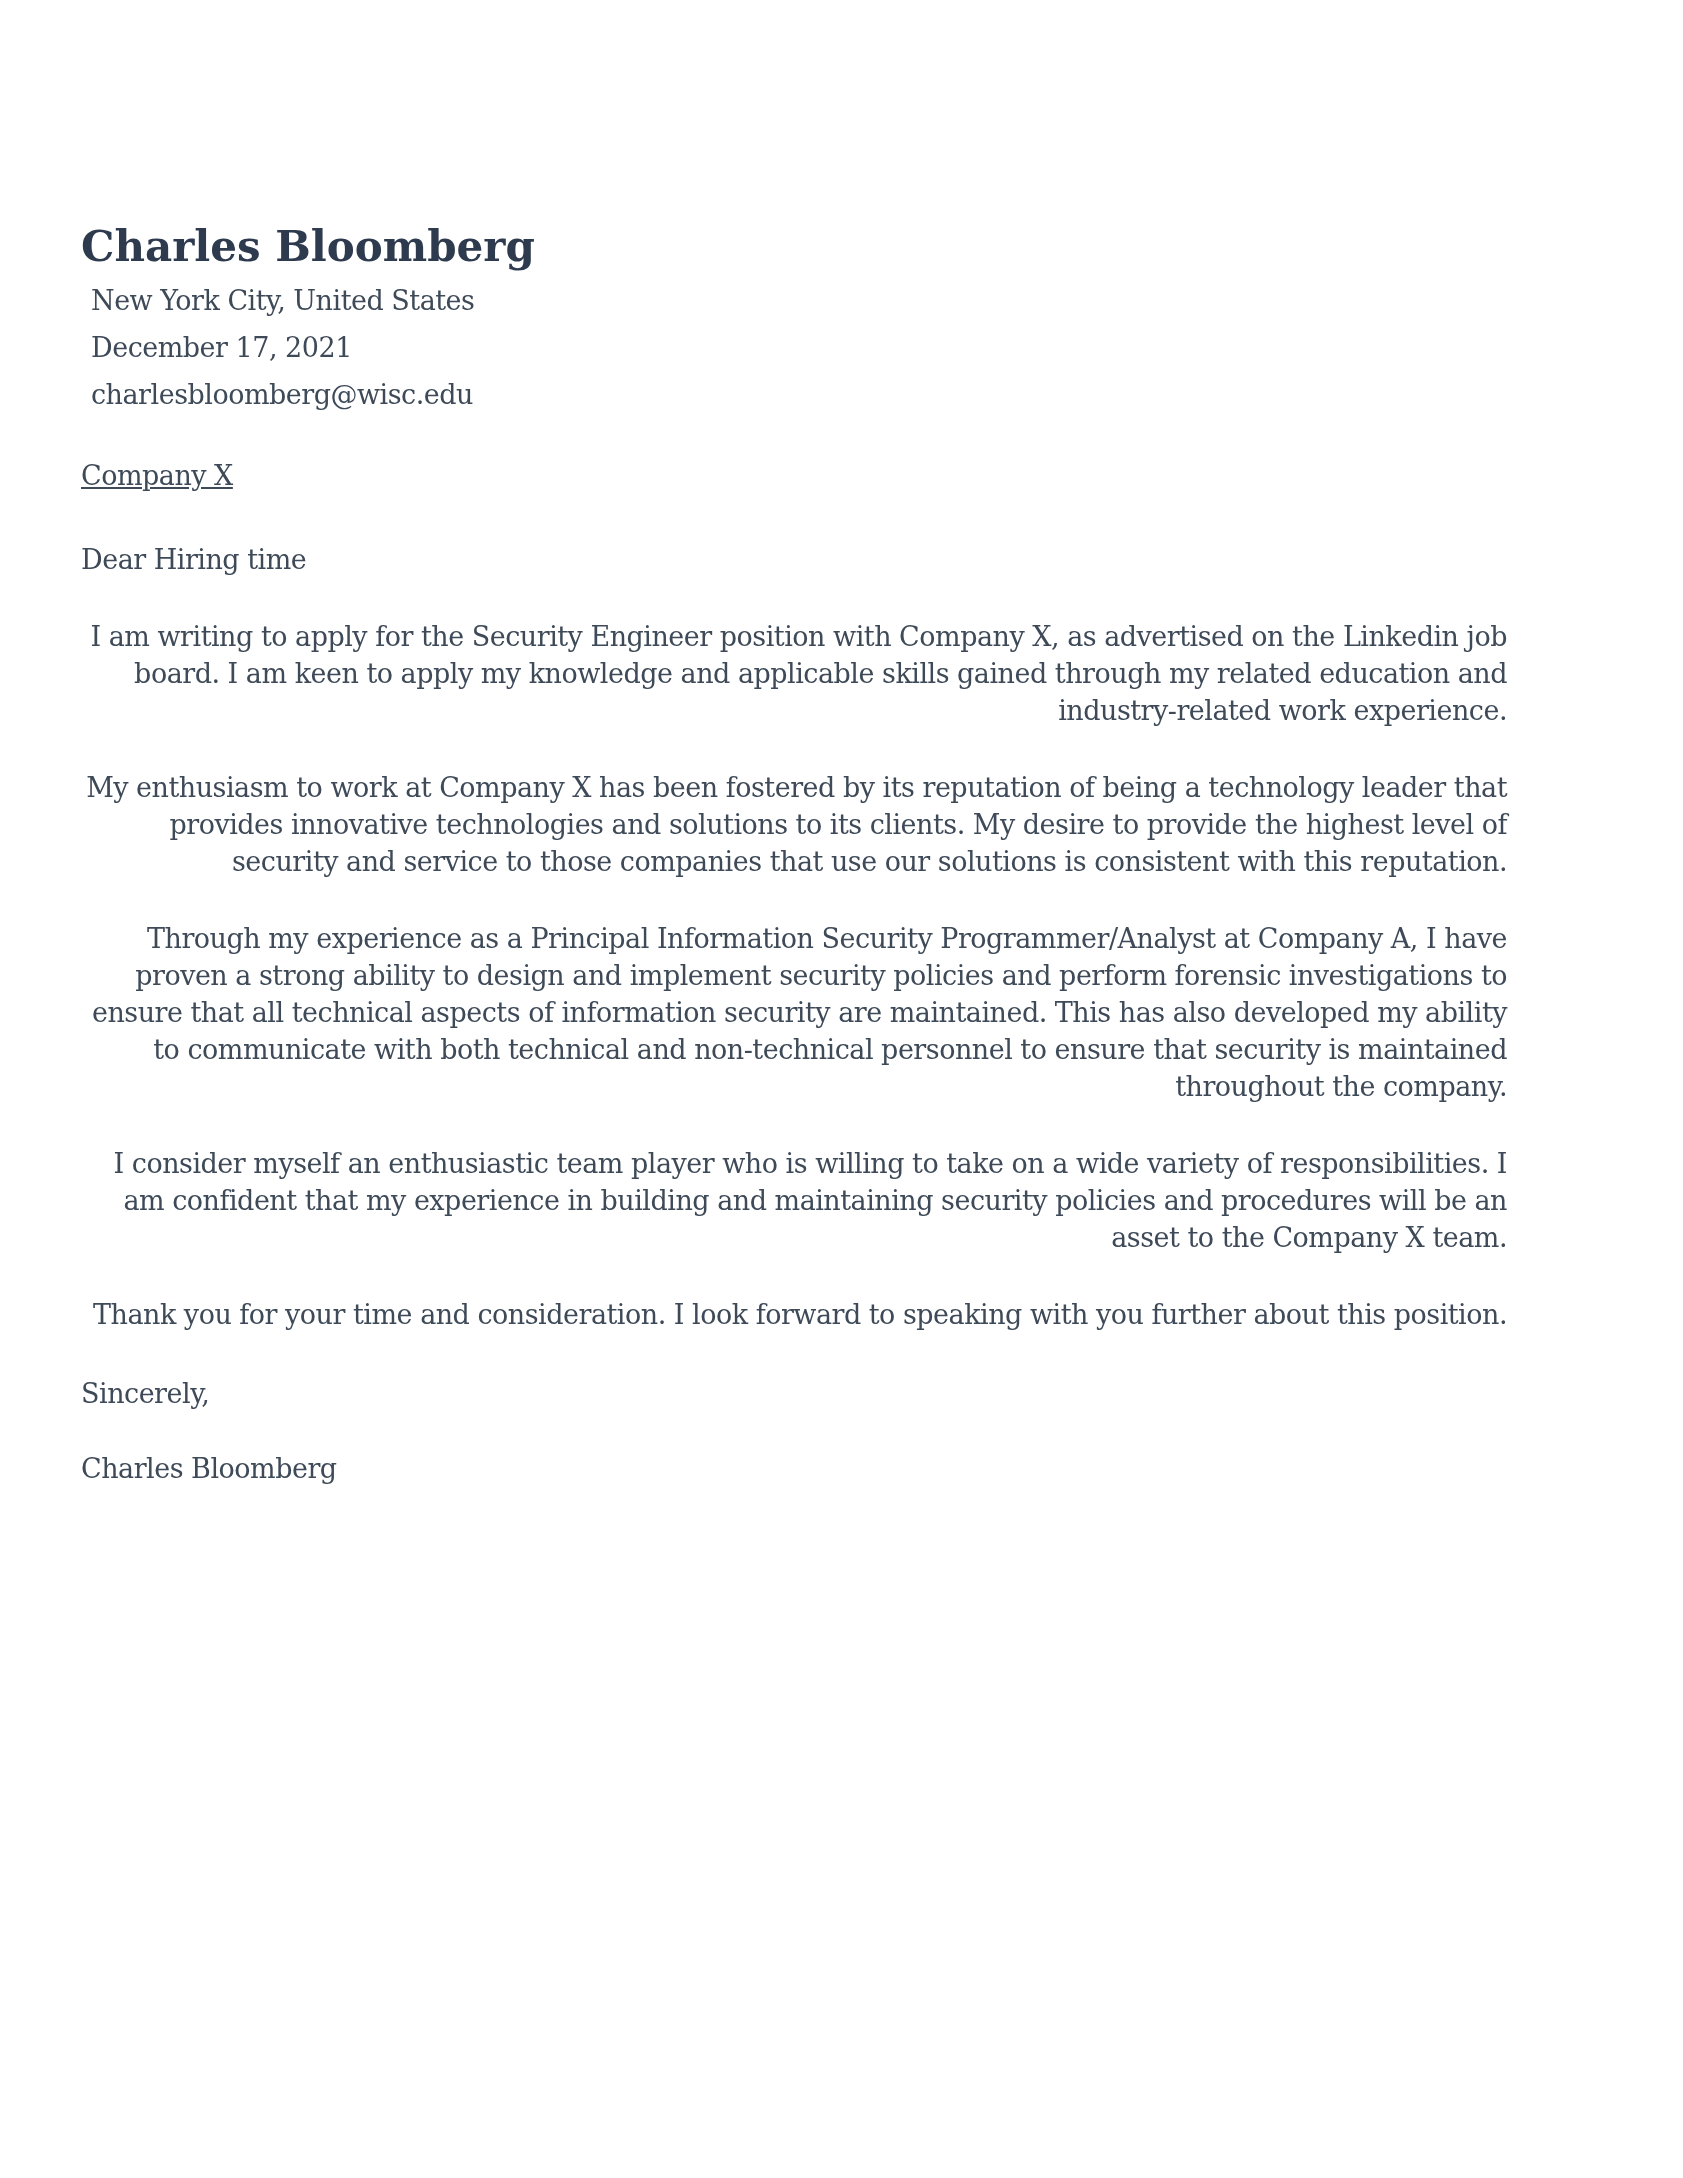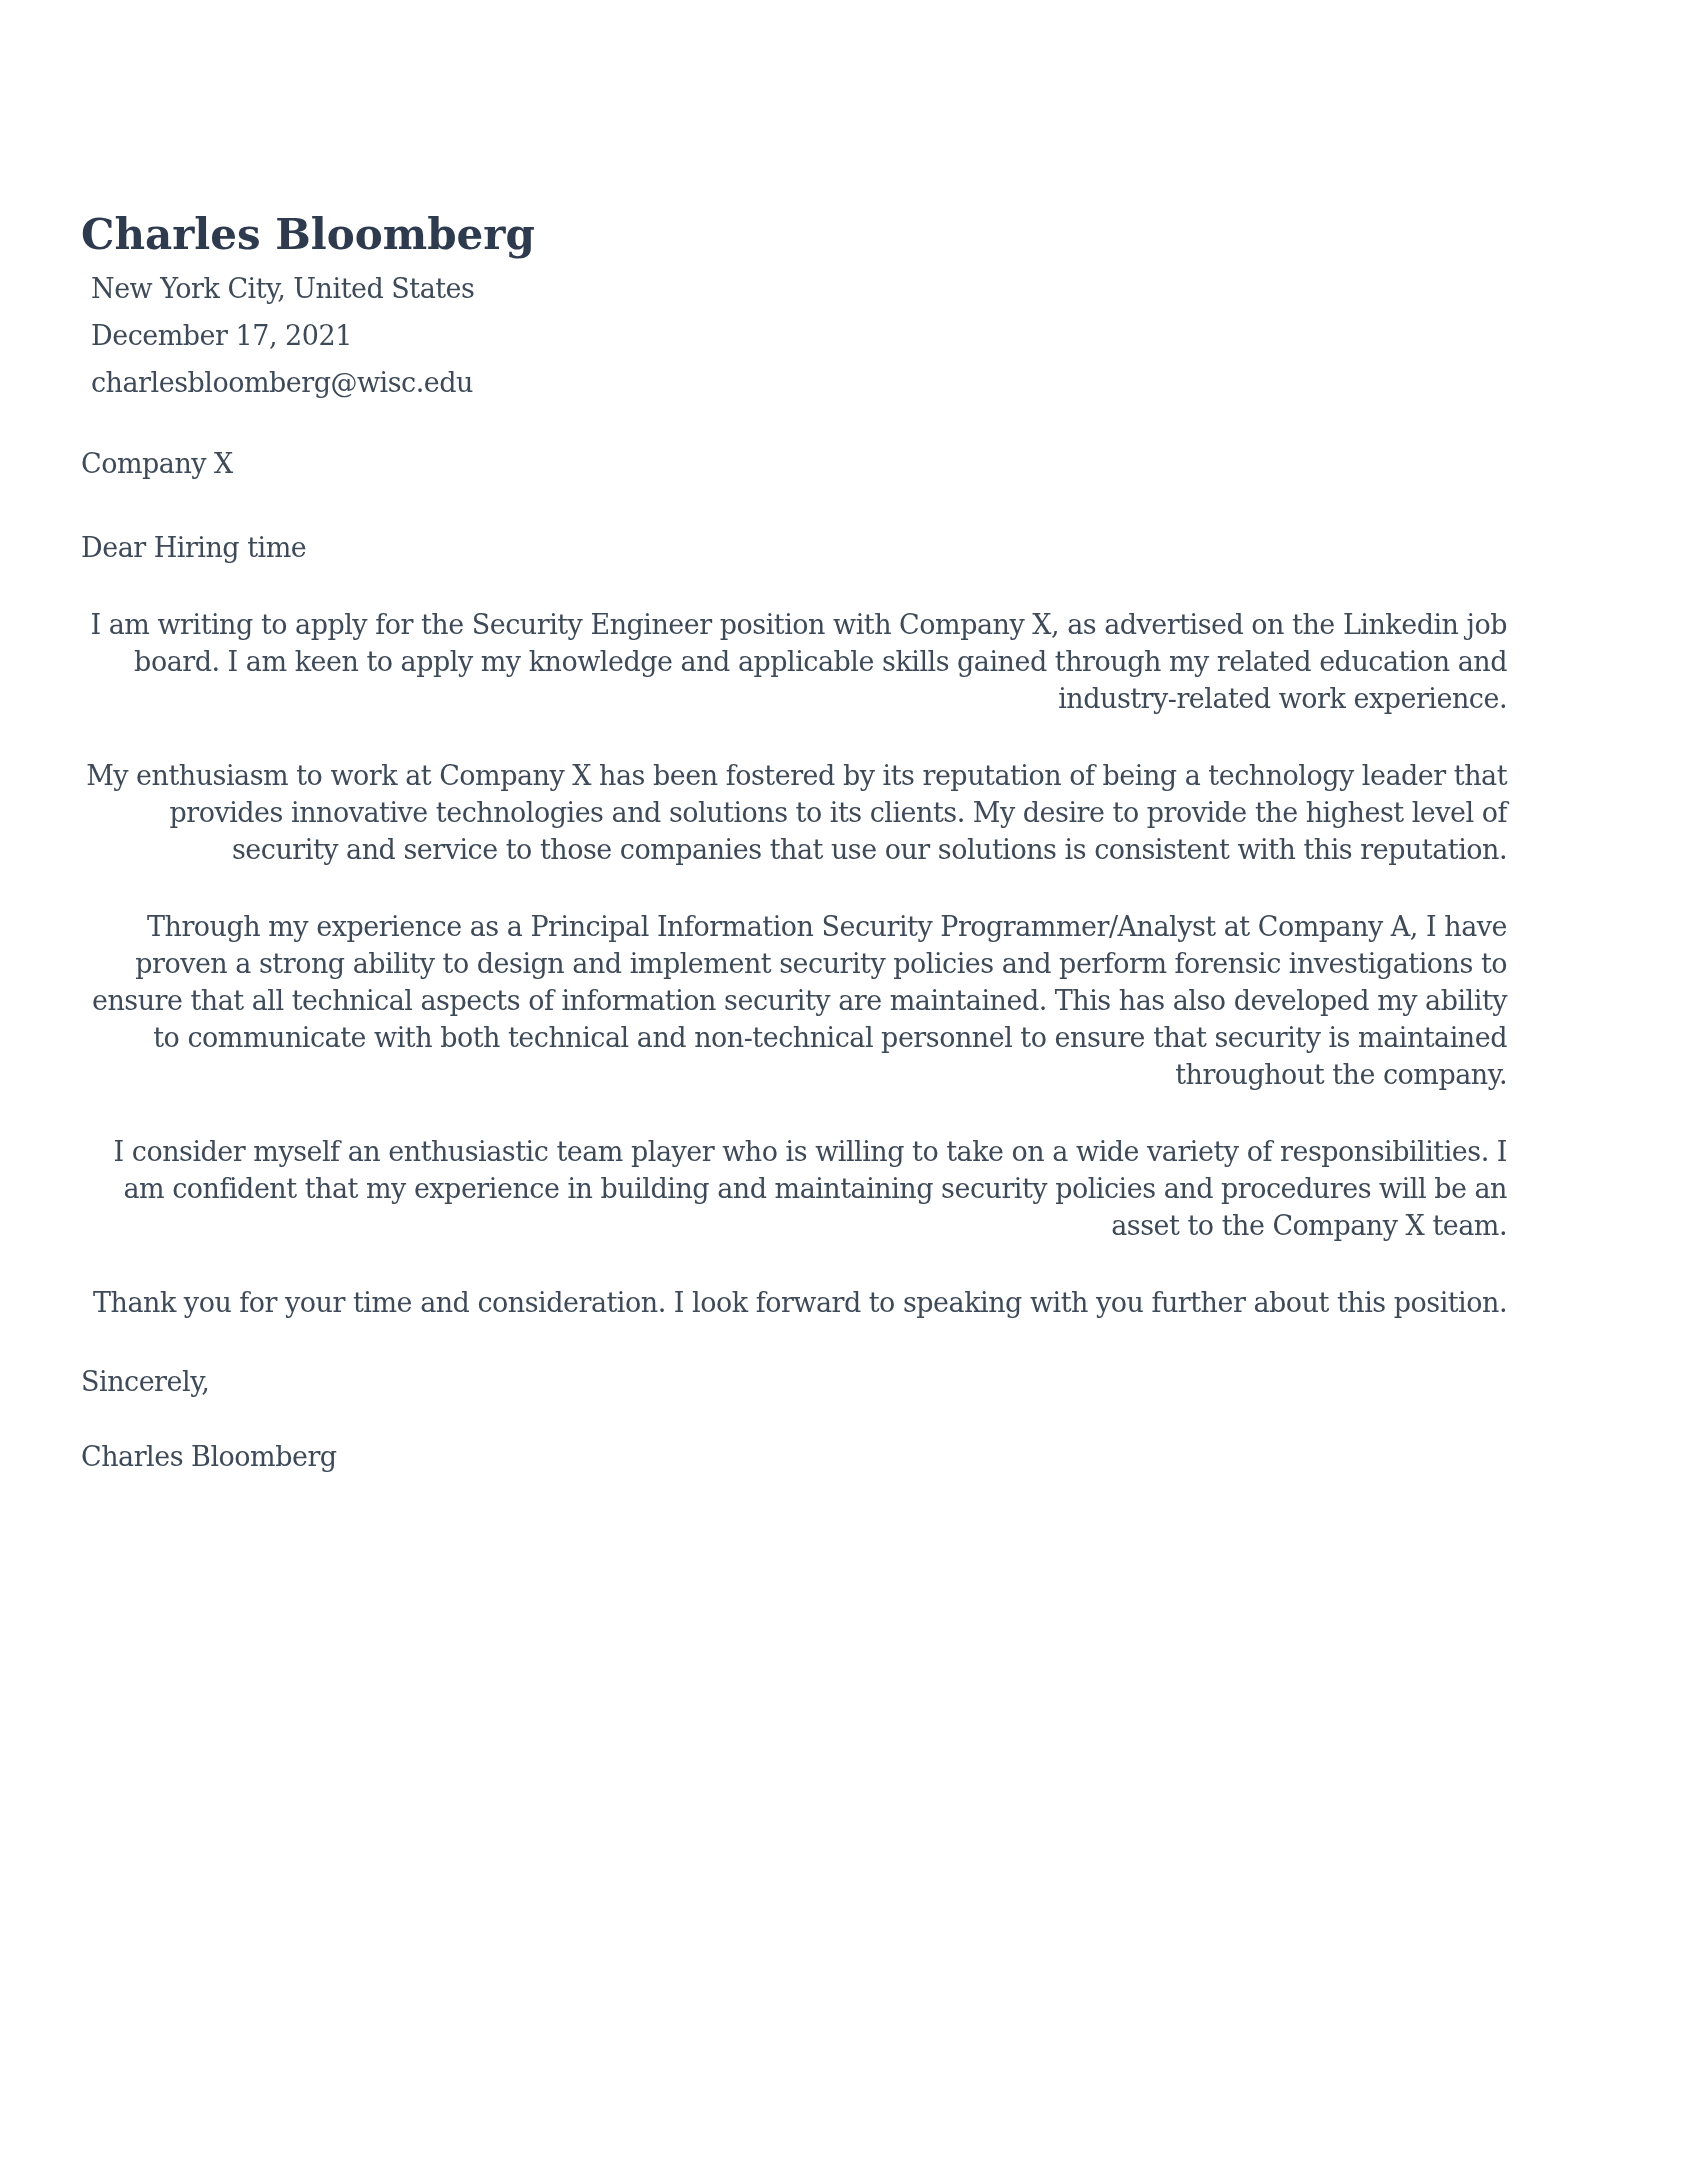--- a/index.html
+++ b/index.html
@@ -9,40 +9,41 @@
   body {
     width: 1683px;
     height: 2178px;
     background: #ffffff;
     position: relative;
     font-family: "DejaVu Serif", serif;
   }
   .letter {
     position: absolute;
     left: 81px;
-    top: 210px;
+    top: 222px;
     width: 1426px;
     color: #3e4a58;
     font-size: 27px;
     line-height: 37px;
     letter-spacing: -0.5px;
   }
   .name {
     font-size: 42px;
     line-height: 50px;
     font-weight: bold;
     color: #2e3a4d;
     letter-spacing: 0;
     margin: 0 0 10px 0;
   }
   .contact-line {
     margin: 10px;
   }
   .recipient {
     margin-top: 44px;
+    text-decoration: underline;
   }
   .salutation {
     margin-top: 47px;
   }
   p.body-par {
     margin: 40px 0 0 0;
     text-align: right;
   }
   .closing {
     margin-top: 42px;

